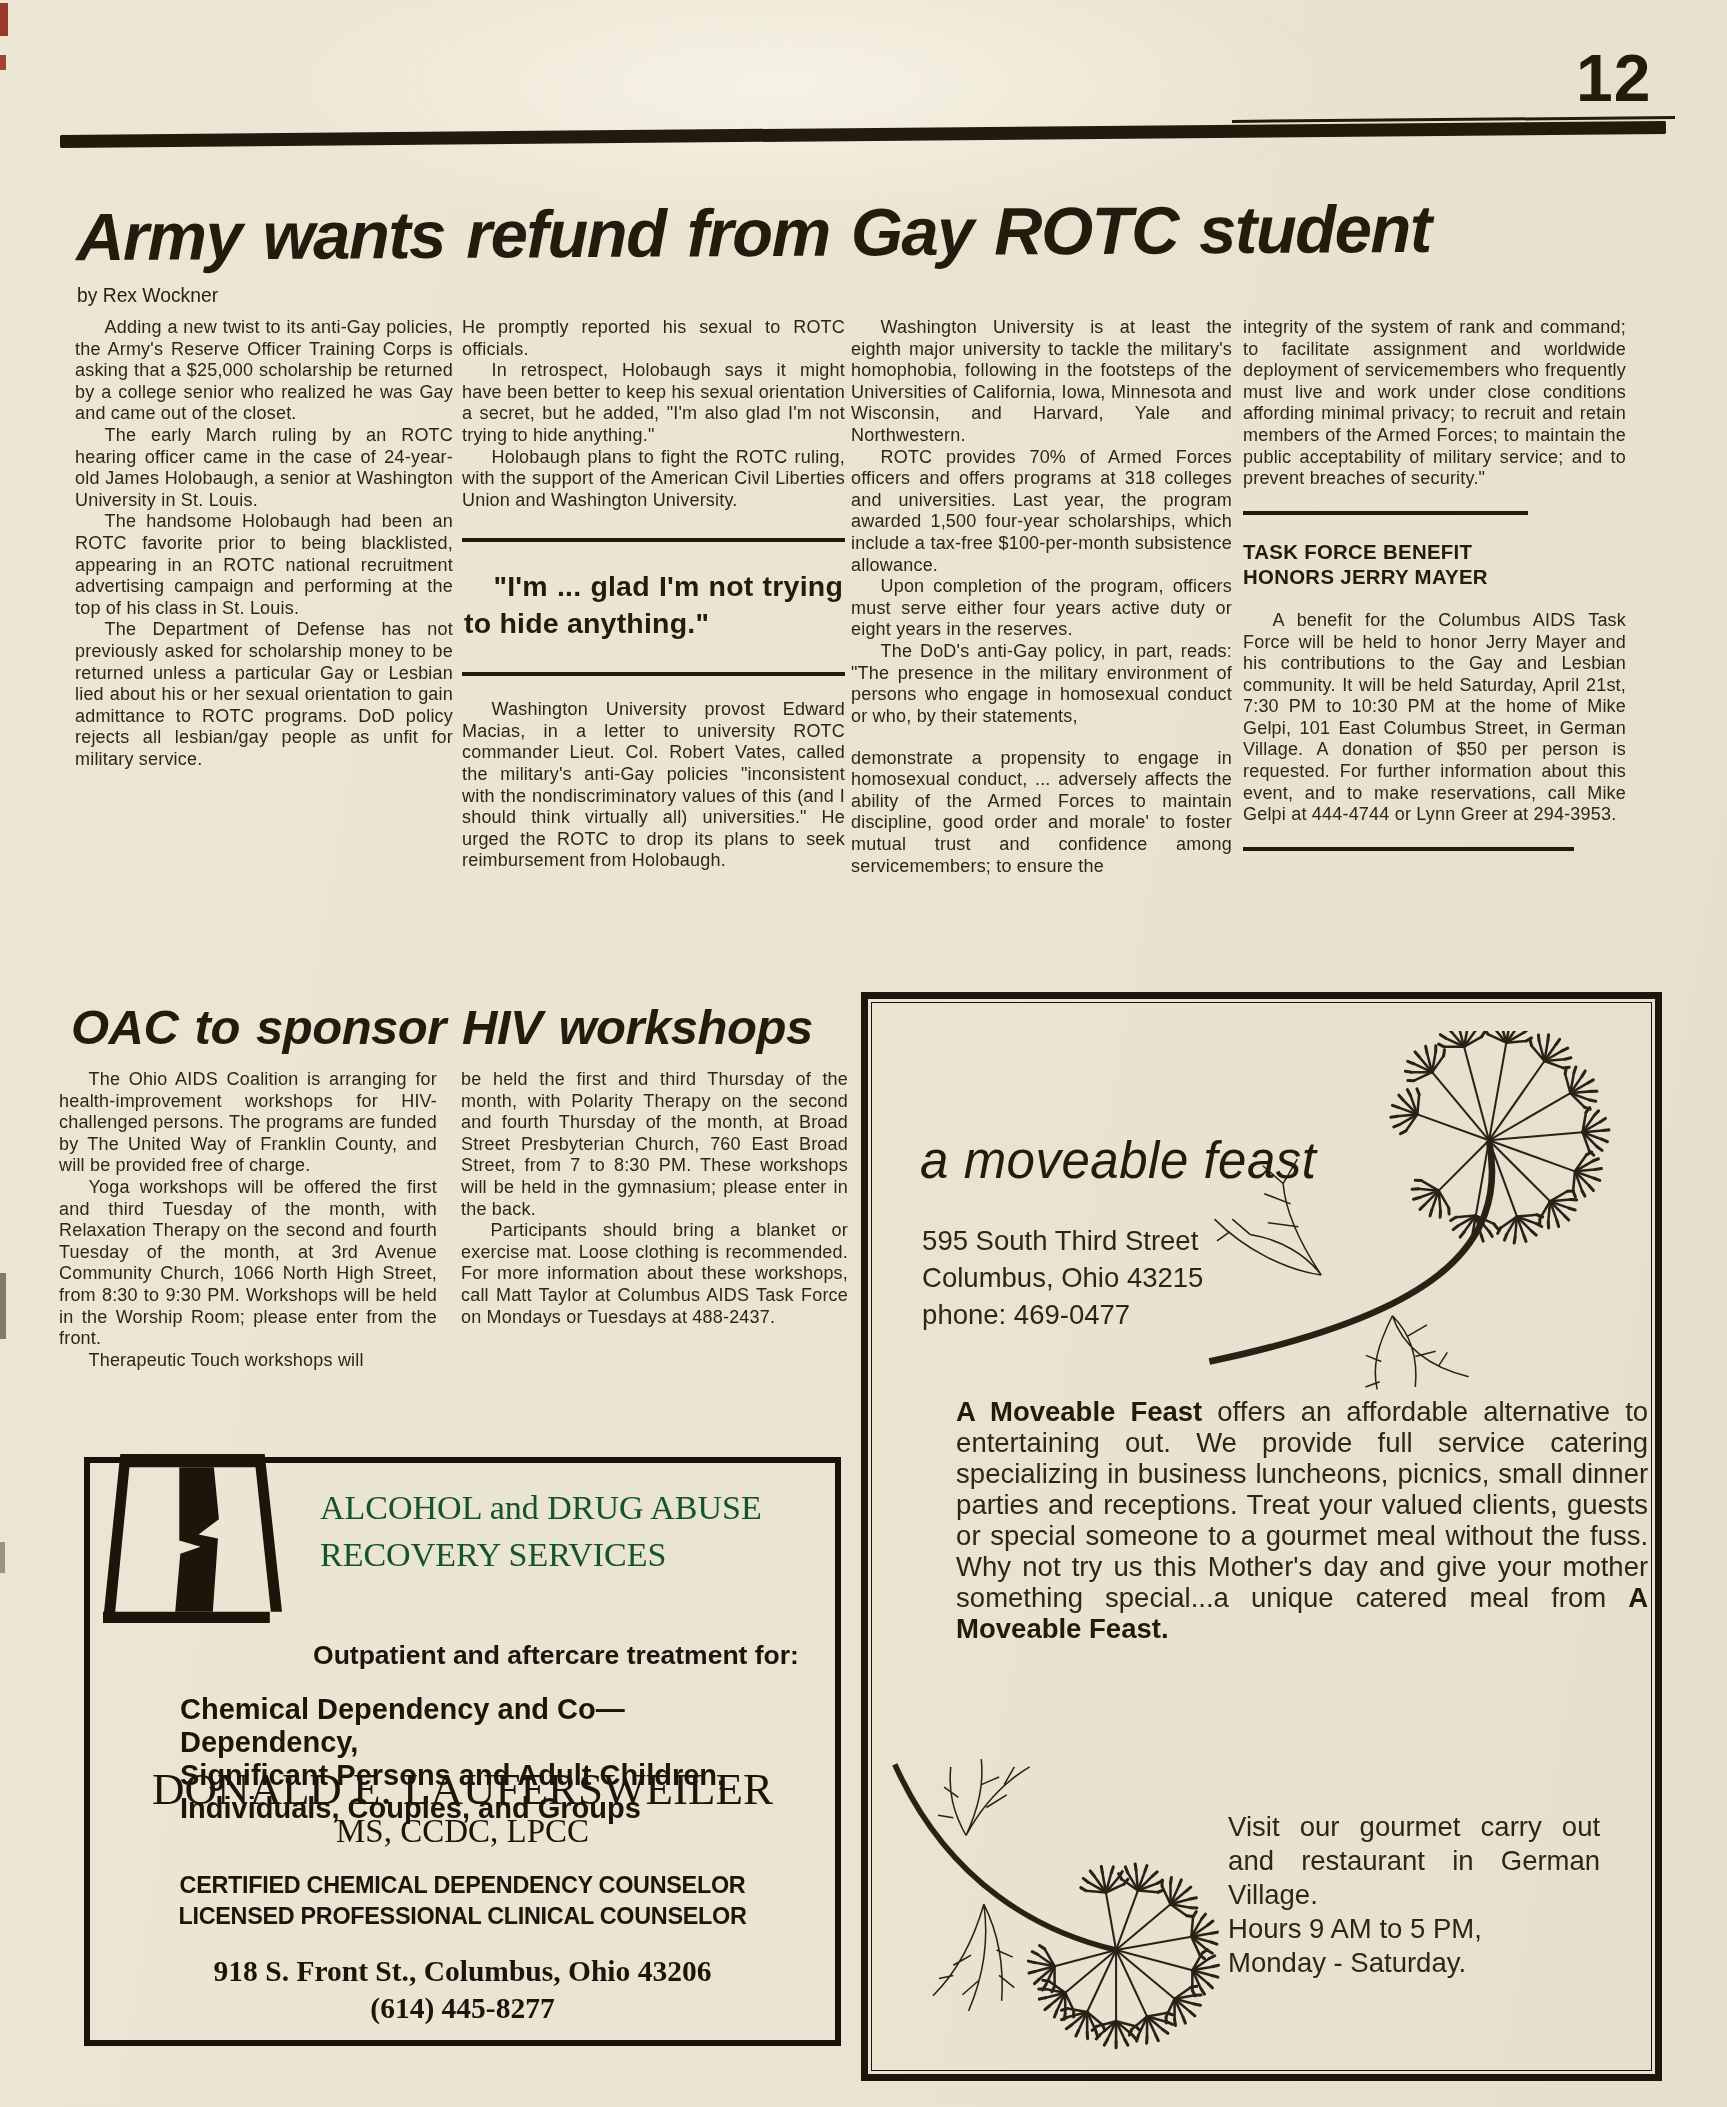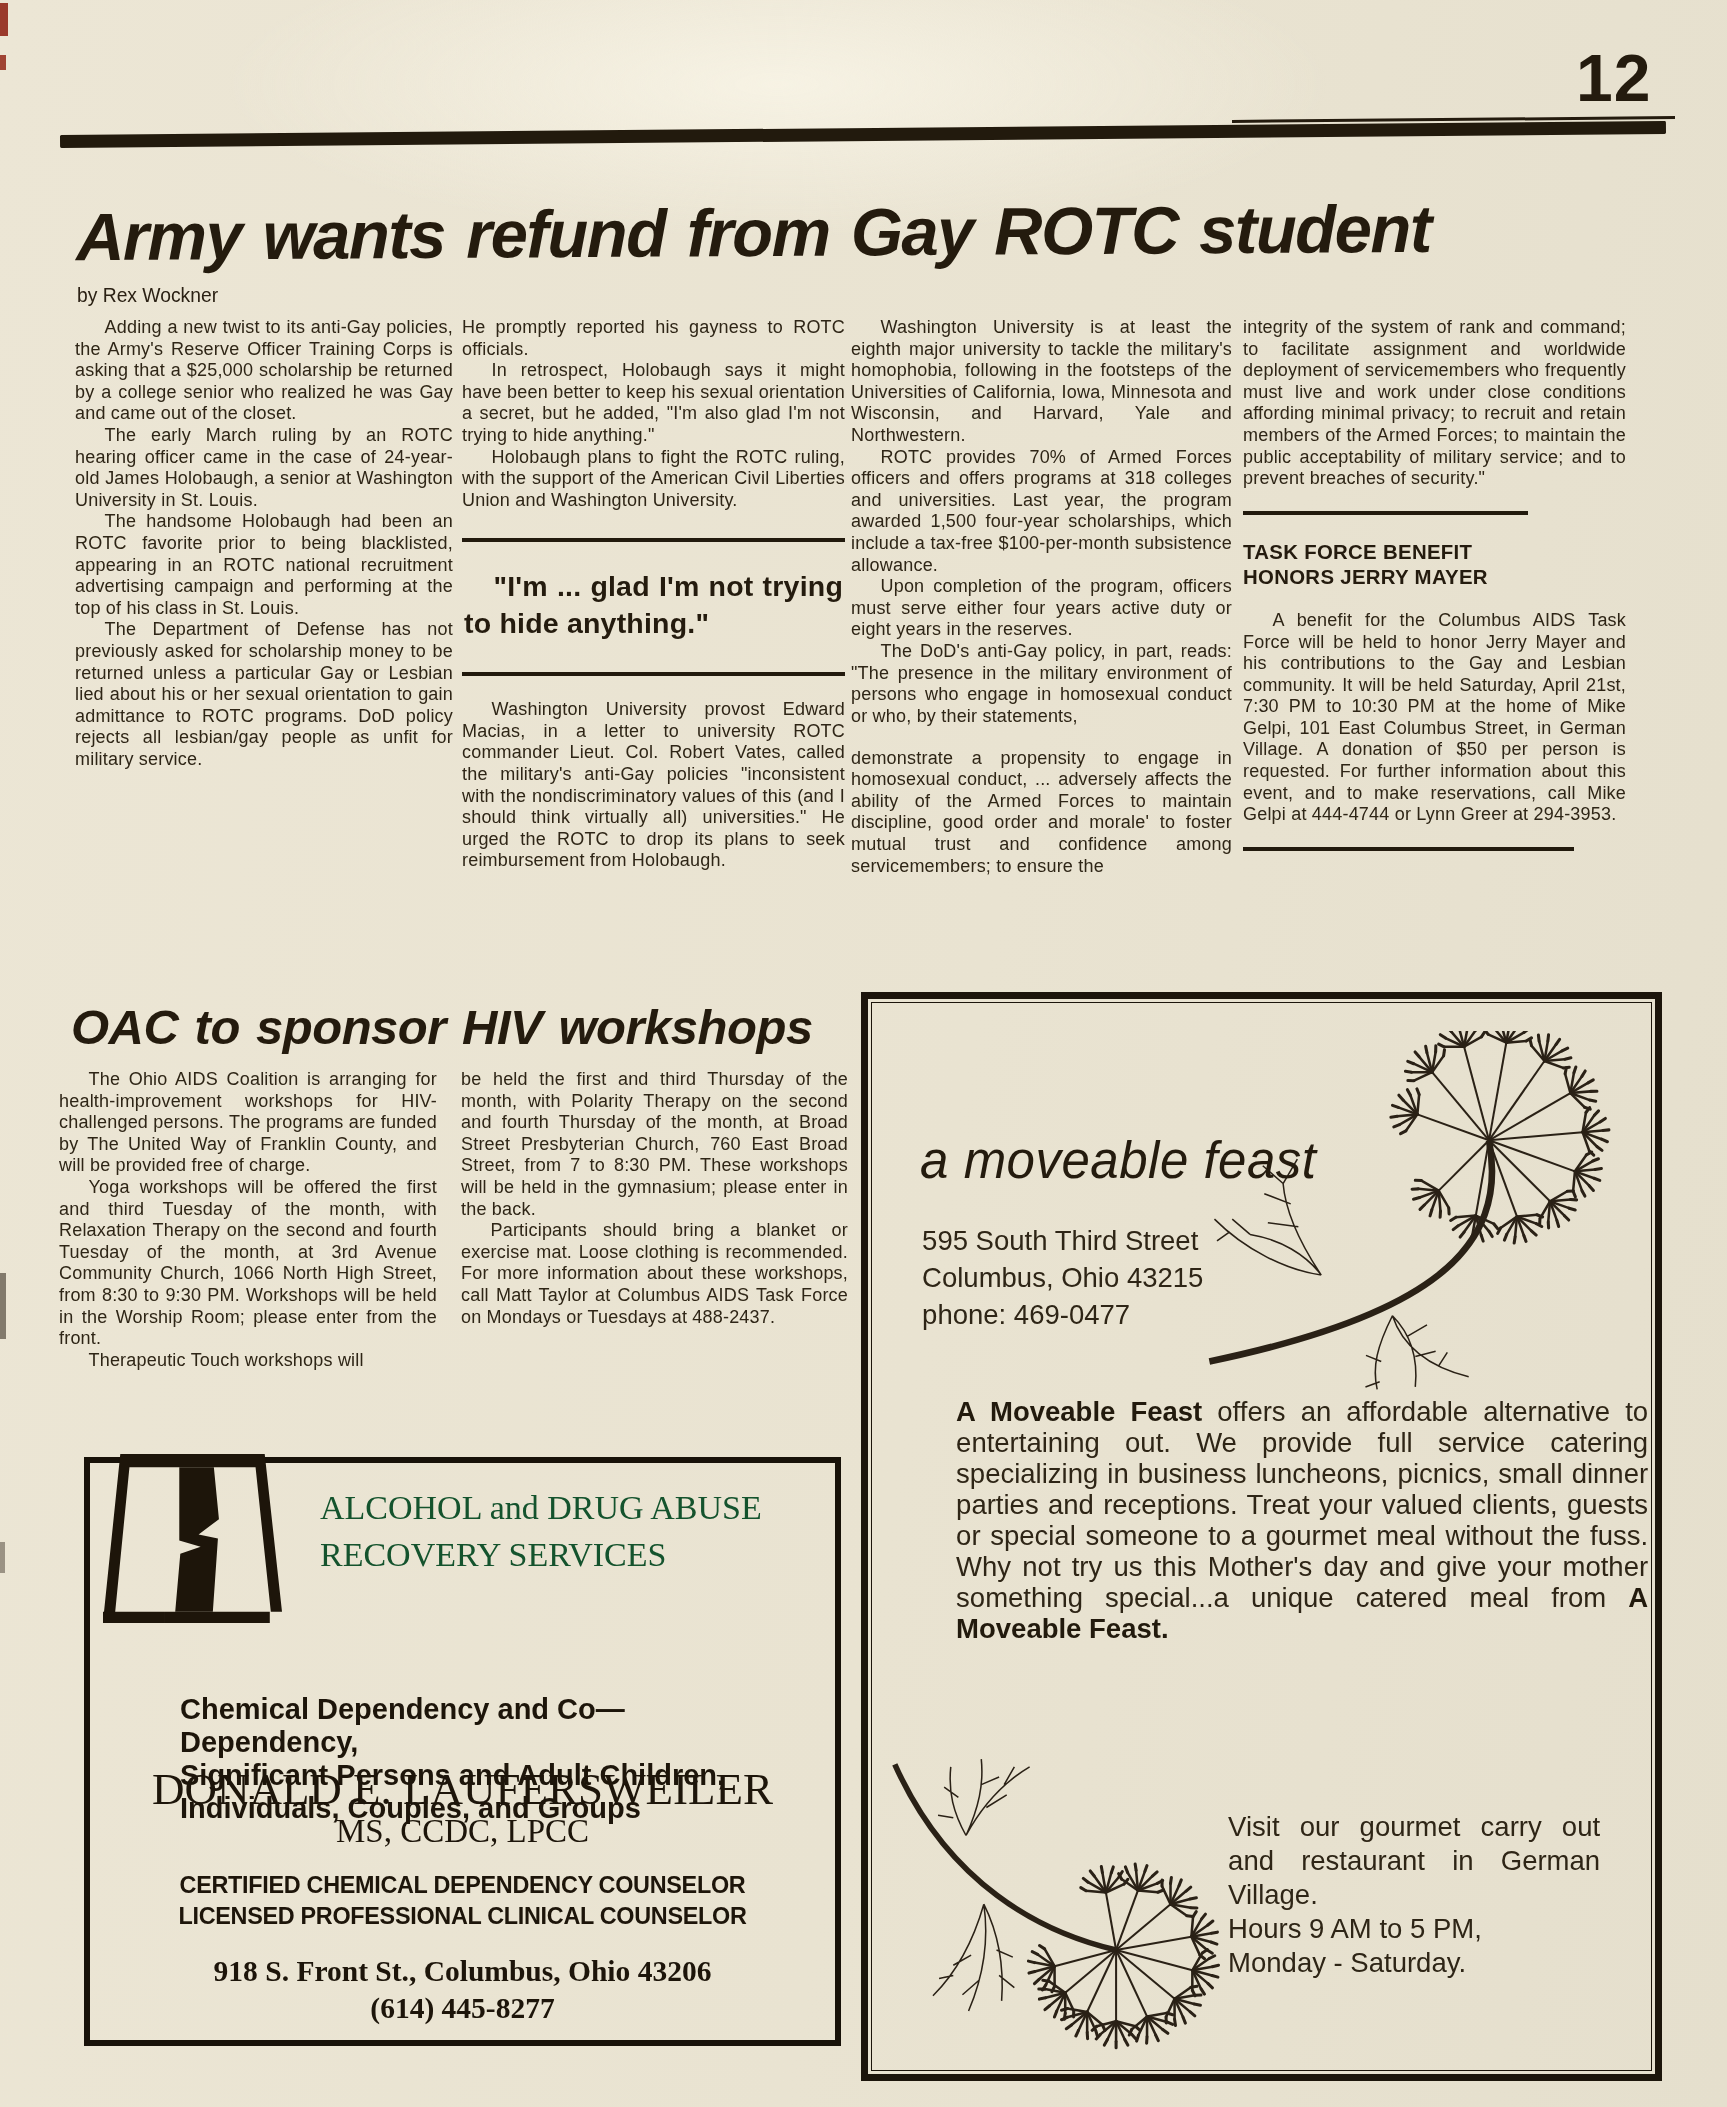--- a/index.html
+++ b/index.html
@@ -72,21 +72,21 @@
 <div class="abs byline" style="left:77px;top:285px;">by Rex Wockner</div>
 
 <div class="abs col" style="left:75px;top:317px;width:378px;">
   <p>Adding a new twist to its anti-Gay policies, the Army's Reserve Officer Training Corps is asking that a $25,000 scholarship be returned by a college senior who realized he was Gay and came out of the closet.</p>
   <p>The early March ruling by an ROTC hearing officer came in the case of 24-year-old James Holobaugh, a senior at Washington University in St. Louis.</p>
   <p>The handsome Holobaugh had been an ROTC favorite prior to being blacklisted, appearing in an ROTC national recruitment advertising campaign and performing at the top of his class in St. Louis.</p>
   <p>The Department of Defense has not previously asked for scholarship money to be returned unless a particular Gay or Lesbian lied about his or her sexual orientation to gain admittance to ROTC programs.  DoD policy rejects all lesbian/gay people as unfit for military service.</p>
 </div>
 
 <div class="abs col" style="left:462px;top:317px;width:383px;">
-  <p class="noindent">He promptly reported his gayness to ROTC officials.</p>
+  <p class="noindent">He promptly reported his sexual to ROTC officials.</p>
   <p>In retrospect, Holobaugh says it might have been better to keep his sexual orientation a secret, but he added, "I'm also glad I'm not trying to hide anything."</p>
   <p>Holobaugh plans to fight the ROTC ruling, with the support of the American Civil Liberties Union and Washington University.</p>
   <div class="pullquote-block">
     <p class="pullquote">"I'm ... glad I'm not trying to hide anything."</p>
   </div>
   <p>Washington University provost Edward Macias, in a letter to university ROTC commander Lieut. Col. Robert Vates, called the military's anti-Gay policies "inconsistent with the nondiscriminatory values of this (and I should think virtually all) universities." He urged the ROTC to drop its plans to seek reimbursement from Holobaugh.</p>
 </div>
 
 <div class="abs col" style="left:851px;top:317px;width:381px;">
   <p>Washington University is at least the eighth major university to tackle the military's homophobia, following in the footsteps of the Universities of California, Iowa, Minnesota and Wisconsin, and Harvard, Yale and Northwestern.</p>
@@ -125,20 +125,21 @@
 
   <svg class="abs" style="left:13.2px;top:-9.2px;" width="179" height="169" viewBox="0 0 352 332">
     <polygon points="34,0 318,0 352,310 330,310 300,26 52,26 24,310 120,310 120,332 0,332 0,310 2,310" fill="#1d150a"></polygon>
     <polygon points="24,310 328,310 328,332 120,332 120,310" fill="#1d150a"></polygon>
     <polygon points="150,26 218,26 228,128 188,158 226,166 216,310 142,310 152,196 192,182 150,170" fill="#1d150a"></polygon>
   </svg>
   <div class="abs rec-title" style="left:230px;top:21.4px;">
     <span>ALCOHOL and DRUG ABUSE</span><br>
     <span>RECOVERY SERVICES</span>
   </div>
+  <div class="abs rec-intro" style="left:214px;top:177px;width:504px;">Outpatient and aftercare treatment for:</div>
   <div class="abs rec-services" style="right:44px;top:230px;width:611px;">
     <span>Chemical Dependency and Co—Dependency,</span><br>
     <span>Significant Persons and Adult Children,</span><br>
     <span>Individuals, Couples, and Groups</span>
   </div>
   <div class="abs rec-name" style="left:0;top:300px;width:100%;">DONALD E. LAUFERSWEILER</div>
   <div class="abs rec-creds" style="left:0;top:350px;width:100%;">MS, CCDC, LPCC</div>
   <div class="abs rec-cert" style="left:0;top:407px;width:100%;">
     <span>CERTIFIED CHEMICAL DEPENDENCY COUNSELOR</span><br>
     <span>LICENSED PROFESSIONAL CLINICAL COUNSELOR</span>

